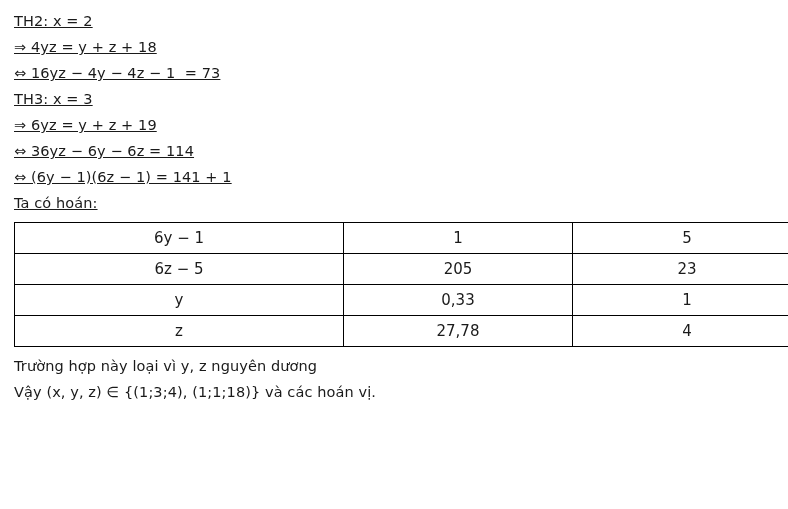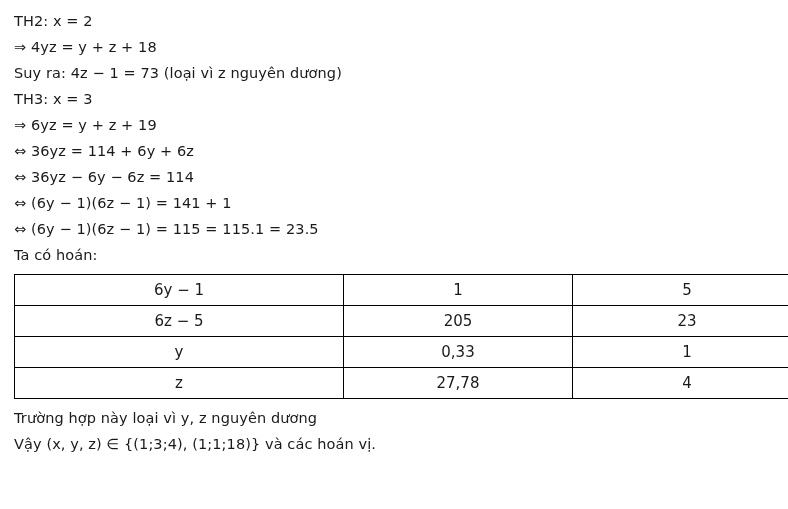--- a/index.html
+++ b/index.html
@@ -17,20 +17,21 @@
   }
   .page {
     position: relative;
     width: 788px;
     height: 509px;
     padding: 0;
     box-sizing: border-box;
   }
   .lines {
     padding: 8px 2px 0 14px;
+    text-decoration: underline;
   }
   .line {
     line-height: 26px;
     white-space: pre;
     font-size: 14.5px;
     letter-spacing: 0.1px;
   }
   table.bang {
     border-collapse: collapse;
     width: 760px;
@@ -53,27 +54,25 @@
   .tail .line { line-height: 26px; }
 </style>
 </head>
 <body>
 
 <div class="page">
 
   <div class="lines">
     <div class="line">TH2: x = 2</div>
     <div class="line">⇒ 4yz = y + z + 18</div>
-    <div class="line">Suy ra: 4z − 1 = 73 (loại vì z nguyên dương)</div>
+    <div class="line">⇔ 16yz − 4y − 4z − 1  = 73</div>
     <div class="line">TH3: x = 3</div>
     <div class="line">⇒ 6yz = y + z + 19</div>
-    <div class="line">⇔ 36yz = 114 + 6y + 6z</div>
     <div class="line">⇔ 36yz − 6y − 6z = 114</div>
     <div class="line">⇔ (6y − 1)(6z − 1) = 141 + 1</div>
-    <div class="line">⇔ (6y − 1)(6z − 1) = 115 = 115.1 = 23.5</div>
     <div class="line">Ta có hoán:</div>
   </div>
 
   <table class="bang">
     <tbody>
       <tr>
         <td class="c0">6y − 1</td>
         <td class="c1">1</td>
         <td class="c2">5</td>
       </tr>

